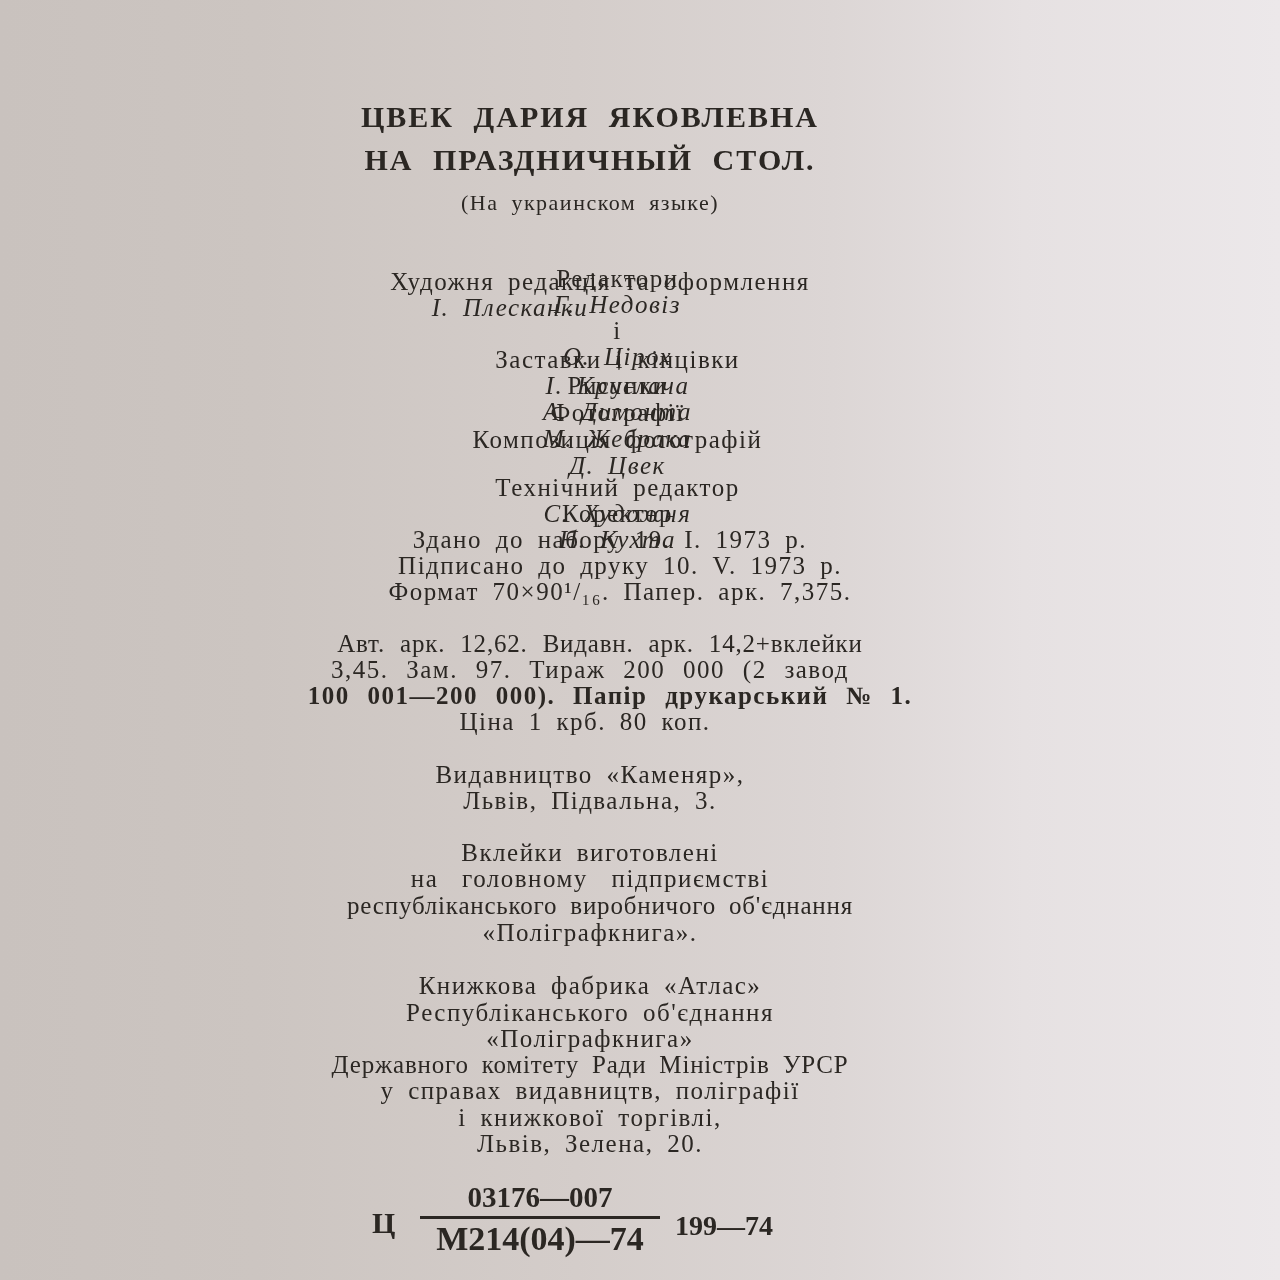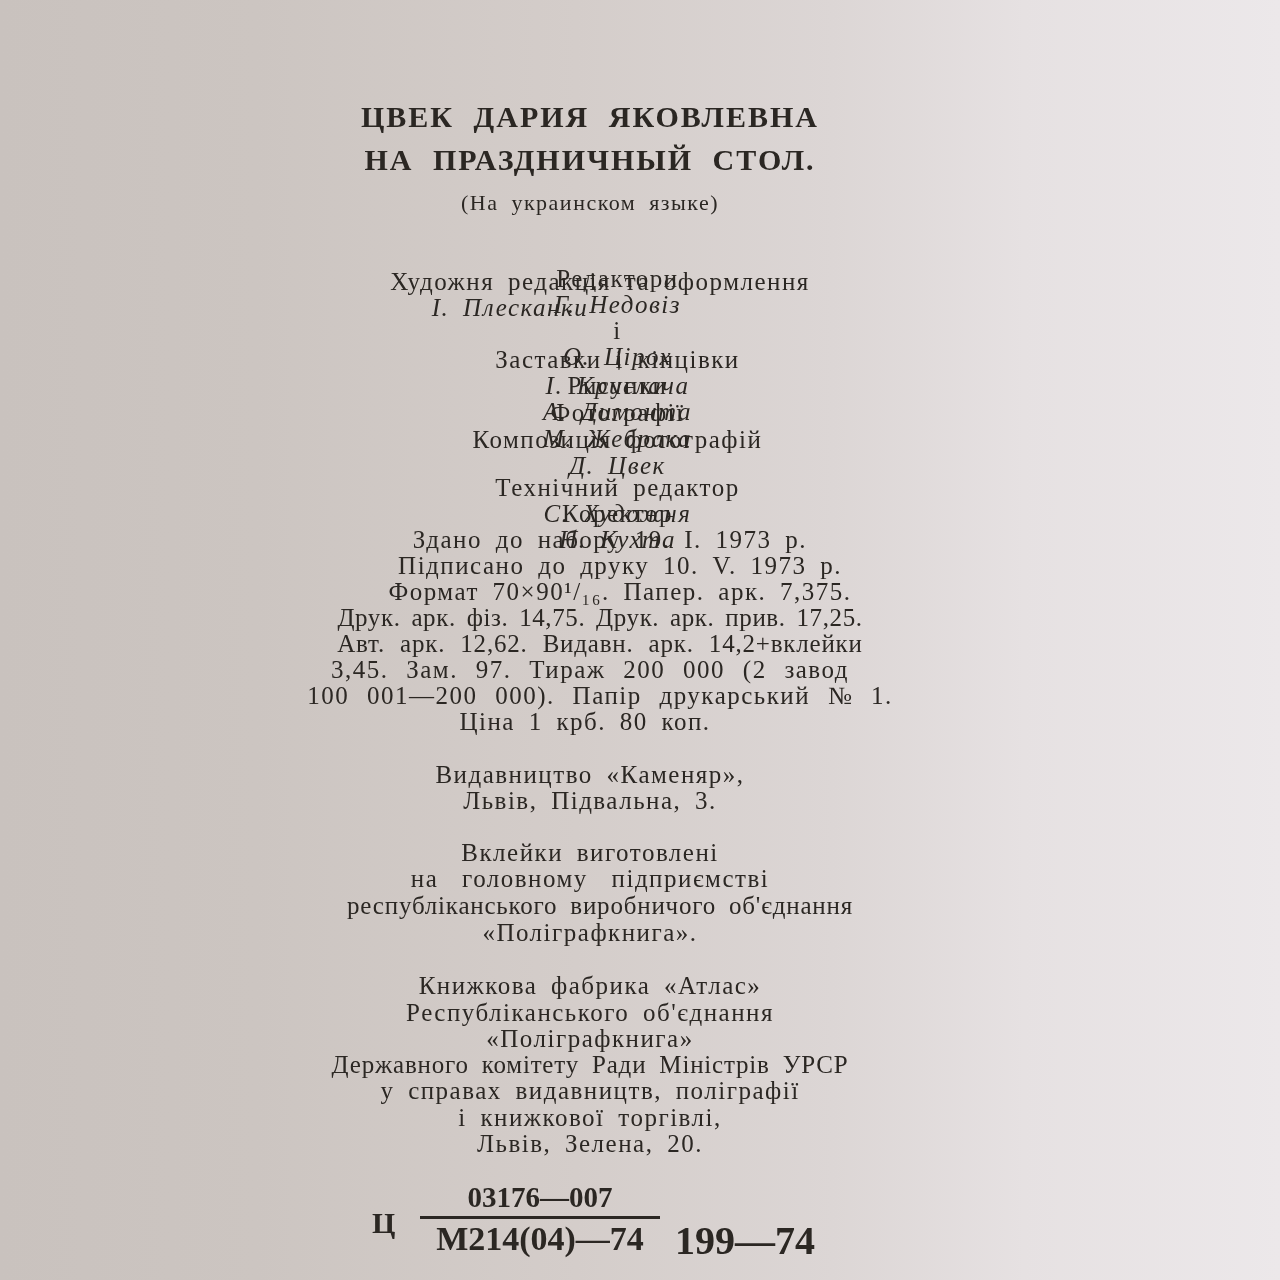--- a/index.html
+++ b/index.html
@@ -71,22 +71,22 @@
       background: #2b2723;
       margin: 2px 0 3px 0;
     }
     .frac-den {
       font-size: 34px;
       line-height: 34px;
     }
     .code-right {
       position: absolute;
       left: 305px;
-      top: 37px;
-      font-size: 40px;
+      top: 30px;
+      font-size: 28px;
     }
   </style>
 </head>
 <body>
 
 <div class="page">
 
   <div class="line title" style="top:84px; left:-10px;">ЦВЕК ДАРИЯ ЯКОВЛЕВНА</div>
   <div class="line title" style="top:127px; left:-10px;">НА ПРАЗДНИЧНЫЙ СТОЛ.</div>
   <div class="line" style="top:170px; left:-10px; font-size:22px;">(На украинском языке)</div>
@@ -121,24 +121,23 @@
     <span class="it">С. Художня</span>
   </div>
   <div class="line" style="top:455px; left:-10px;">
     <span>Коректор</span>
     <span class="it">Н. Кухта</span>
   </div>
 
   <div class="line" style="top:507px; left:10px;">Здано до набору 19. І. 1973 р.</div>
   <div class="line" style="top:533px; left:20px;">Підписано до друку 10. V. 1973 р.</div>
   <div class="line" style="top:559px; left:20px;">Формат 70×90¹/₁₆. Папер. арк. 7,375.</div>
-  <div class="line" style="top:585px; left:0px; letter-spacing:0.6px; word-spacing:4px;">Друк. арк. фіз. 14,75. Друк. арк. прив. 17,25.</div>
   <div class="line" style="top:611px; left:0px; letter-spacing:0.8px; word-spacing:8px;">Авт. арк. 12,62. Видавн. арк. 14,2+вклейки</div>
   <div class="line" style="top:637px; left:-10px; word-spacing:10px;">3,45. Зам. 97. Тираж 200 000 (2 завод</div>
-  <div class="line" style="top:663px; left:0px; word-spacing:10px;">100 001—200 000). Папір друкарський № 1.</div>
+  <div class="line" style="top:663px; left:10px; word-spacing:10px;font-weight:bold;">100 001—200 000). Папір друкарський № 1.</div>
   <div class="line" style="top:689px; left:-15px;">Ціна 1 крб. 80 коп.</div>
 
   <div class="line" style="top:742px; left:-10px;">Видавництво «Каменяр»,</div>
   <div class="line" style="top:768px; left:-10px;">Львів, Підвальна, 3.</div>
 
   <div class="line" style="top:820px; left:-10px;">Вклейки виготовлені</div>
   <div class="line" style="top:846px; left:-10px; word-spacing:16px;">на головному підприємстві</div>
   <div class="line" style="top:873px; left:0px; letter-spacing:0.8px;">республіканського виробничого об'єднання</div>
   <div class="line" style="top:900px; left:-10px;">«Поліграфкнига».</div>
 

